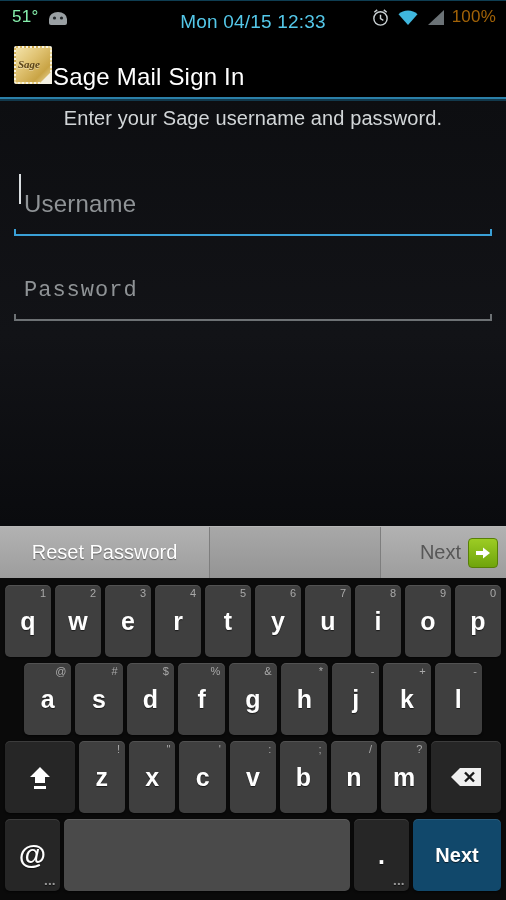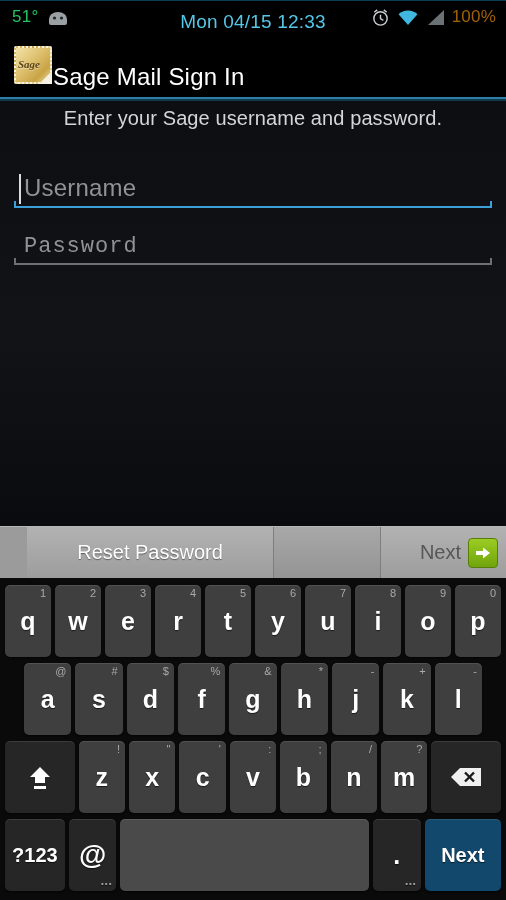--- a/index.html
+++ b/index.html
@@ -19,21 +19,21 @@
   
   .statusbar {
     height: 33px; flex: 0 0 33px;
     background: #000;
     display: flex; align-items: center;
     padding: 0 10px 0 12px;
     position: relative;
     border-top: 1px solid #0e3d52;
   }
   .sb-left { display: flex; align-items: center; gap: 8px; }
-  .sb-temp { color: #22c55e; font-size: 17px; letter-spacing: .3px; }
+  .sb-temp { color: #86efac; font-size: 17px; letter-spacing: .3px; }
   .sb-center {
     position: absolute; left: 0; right: 0; top: 0; bottom: 0;
     display: flex; align-items: flex-end; justify-content: center;
     pointer-events: none;
   }
   .sb-clock { color: #54c7e8; font-size: 19px; letter-spacing: .2px; }
   .sb-right {
     margin-left: auto; display: flex; align-items: center; gap: 7px;
     position: relative; z-index: 2;
   }
@@ -94,21 +94,21 @@
     color: #d2d6d8; font-size: 20px; text-align: center;
     margin-top: 8px; letter-spacing: .1px;
   }
   .field {
     position: relative; margin-top: 0;
   }
   .field.username { margin-top: 40px; }
   .field.password { margin-top: 22px; }
   .field-text {
     font-size: 24px; color: #8f9396;
-    padding: 4px 0 4px 10px; letter-spacing: .2px;
+    padding: 4px 0 16px 10px; letter-spacing: .2px; margin-top: 16px;
   }
   .field.password .field-text {
     font-family: "Liberation Mono", monospace;
     font-size: 22px; letter-spacing: 1px;
   }
   .underline { height: 2px; width: 100%; position: relative; }
   .underline::before, .underline::after {
     content: ""; position: absolute; bottom: 0; width: 2px; height: 7px;
   }
   .underline::before { left: 0; }
@@ -130,27 +130,26 @@
     background: #0a0a0a;
     display: flex; flex-direction: column;
   }
   .kb-suggest {
     flex: 0 0 52px; height: 52px;
     display: flex; align-items: stretch;
     background: #9b9b9b;
     border-top: 1px solid #b7b7b7;
   }
   .sg-left {
-    width: 247px;
+    width: 210px;
     background: linear-gradient(180deg,#b2b2b2,#9d9d9d);
     border-right: 1px solid #7e7e7e;
     display: flex; align-items: center; justify-content: center;
     color: #fff; font-size: 20px;
     text-shadow: 0 1px 1px rgba(0,0,0,.45);
-    margin-left: 27px;
   }
   .sg-mid {
     flex: 1 1 auto;
     background: linear-gradient(180deg,#a8a8a8,#949494);
     border-right: 1px solid #7e7e7e;
   }
   .sg-right {
     width: 125px;
     background: linear-gradient(180deg,#b2b2b2,#9d9d9d);
     display: flex; align-items: center; justify-content: flex-end;
@@ -406,23 +405,20 @@
           <span>
             <svg width="34" height="22" viewBox="0 0 34 22">
               <path d="M11 2h21v18H11L2 11z" fill="#f0f0f0"></path>
               <path d="M16 6.5 25 15.5M25 6.5 16 15.5" stroke="#1a1a1a" stroke-width="2.4"></path>
             </svg>
           </span>
         </div>
       </div>
 
       <div class="kb-row row4">
-        <div class="key dark sym">
-            <span>?123</span>
-          </div>
         <div class="key dark at">
             <span>@</span>
             <span class="dots">•••</span>
           </div>
         <div class="key space">
             <span></span>
           </div>
         <div class="key dark period">
             <span>.</span>
             <span class="dots">•••</span>

